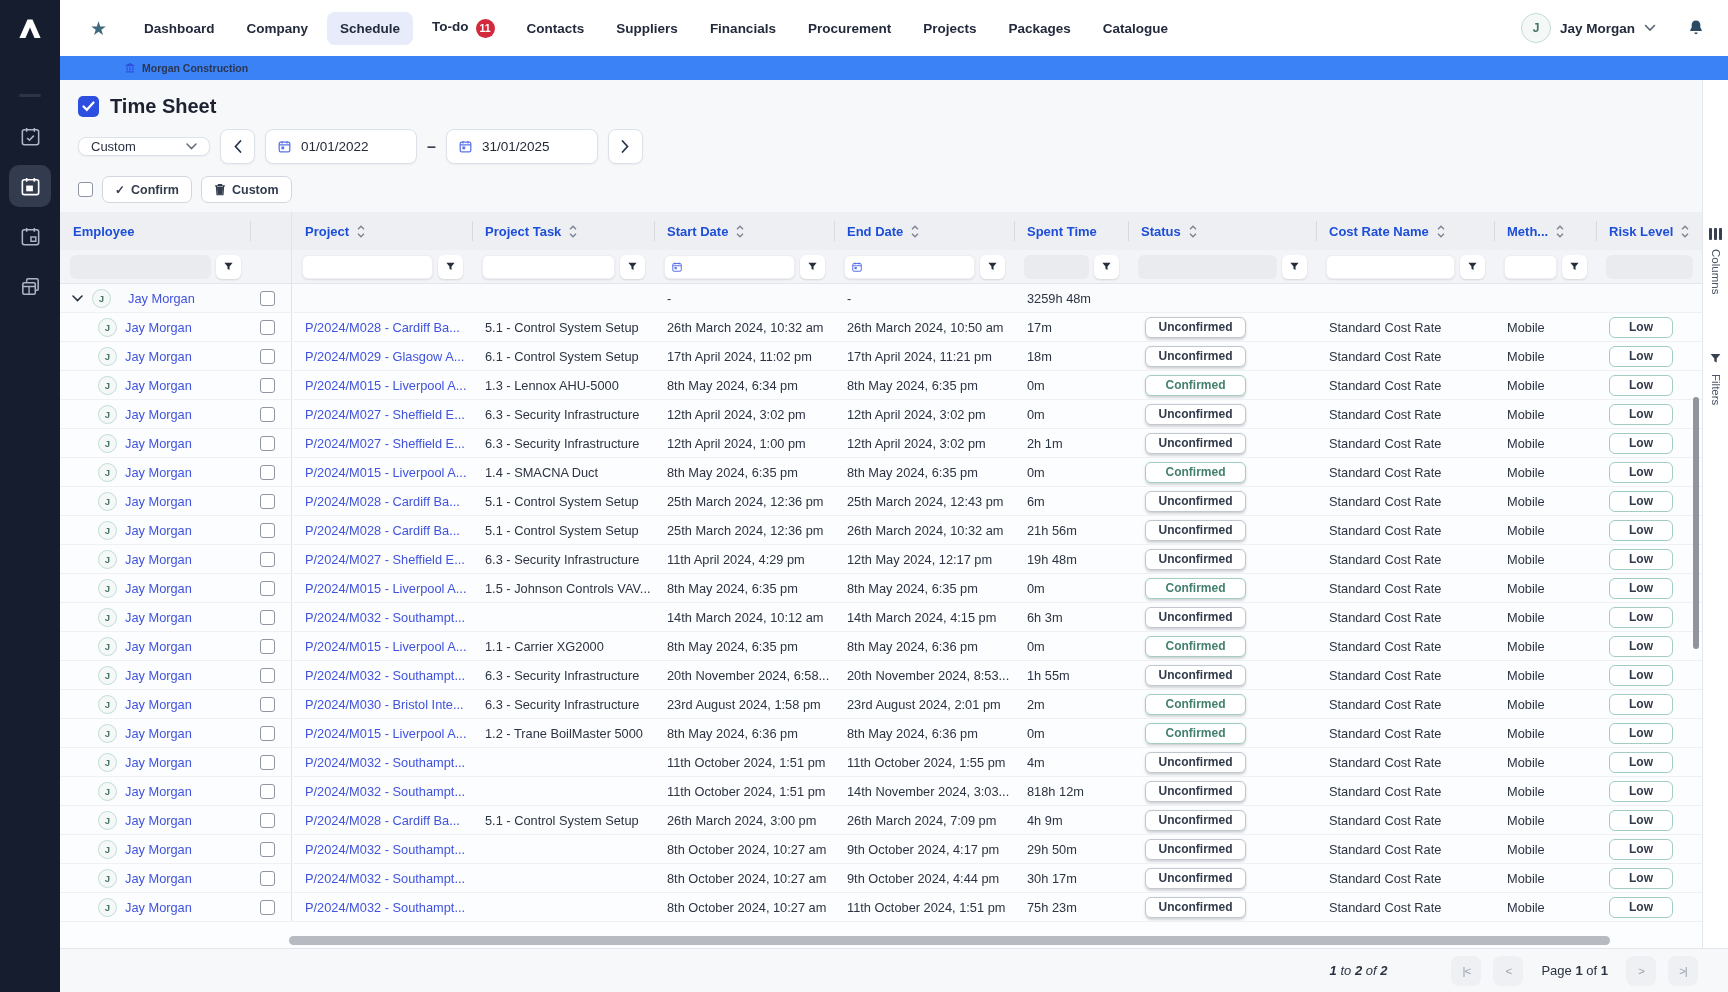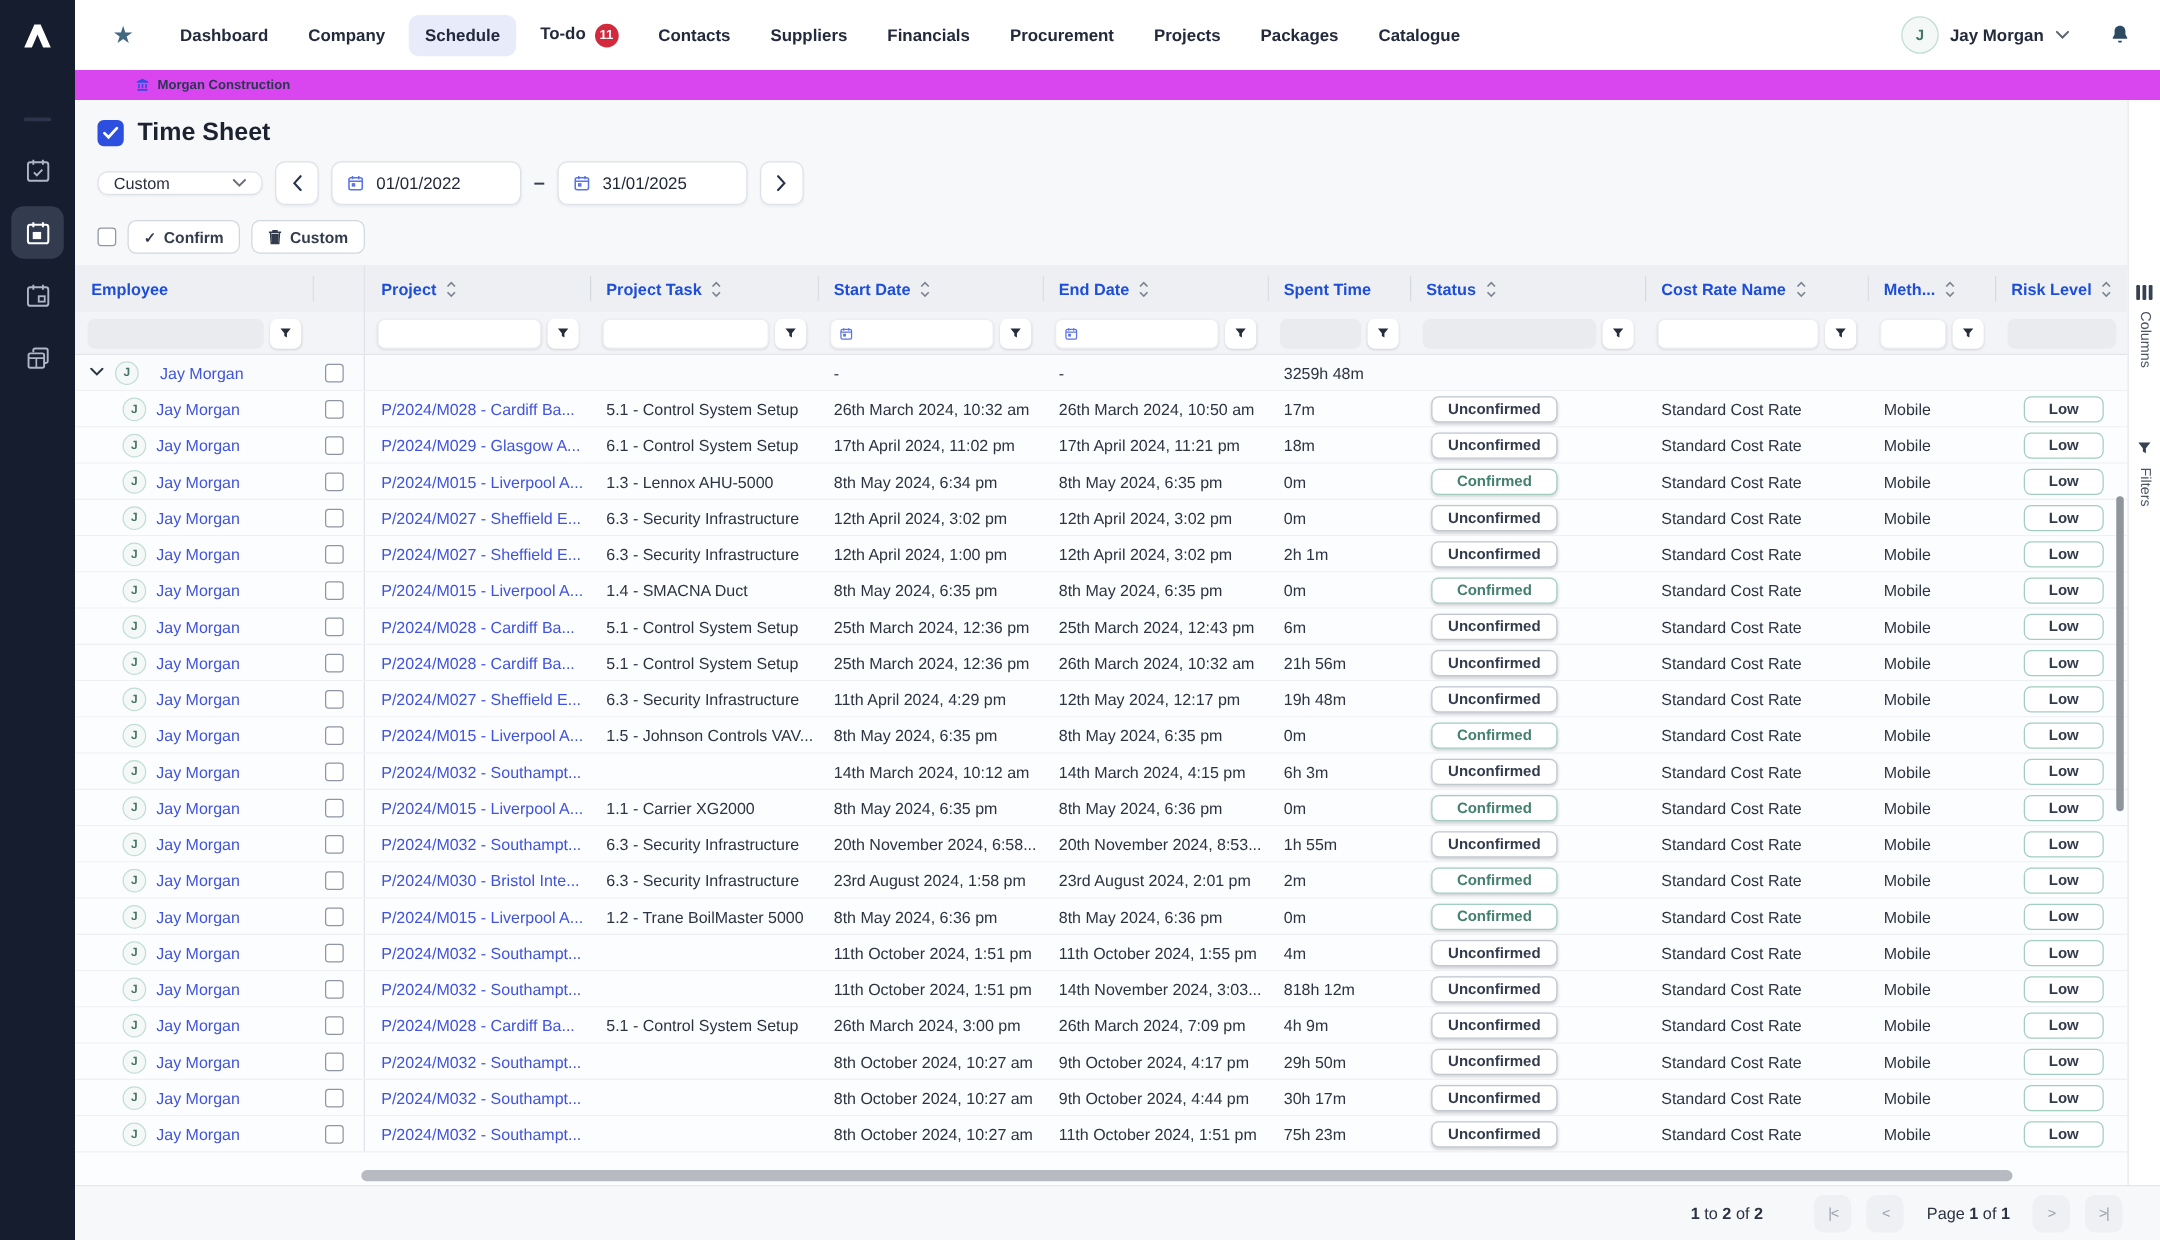--- a/index.html
+++ b/index.html
@@ -21,21 +21,21 @@
   .bell { margin: 0 22px 0 24px; cursor: pointer; display: flex; }
 
   
   .app { display: flex; height: 936px; }
   .sidebar { width: 60px; flex: 0 0 60px; background: #161d2e; display: flex; flex-direction: column; align-items: center; padding-top: 38px; gap: 8px; }
   .side-hint { width: 22px; height: 3px; border-radius: 2px; background: #2c344a; margin-bottom: 10px; }
   .side-btn { width: 42px; height: 42px; border-radius: 10px; display: flex; align-items: center; justify-content: center; cursor: pointer; }
   .side-btn.active { background: #333b4f; }
 
   .main { flex: 1; display: flex; flex-direction: column; position: relative; min-width: 0; }
-  .breadcrumb { height: 24px; background: #d946ef; display: flex; align-items: center; gap: 6px; padding-left: 48px; font-size: 10.5px; font-weight: 600; color: #2b3650; flex: 0 0 24px; }
+  .breadcrumb { height: 24px; background: #3b82f6; display: flex; align-items: center; gap: 6px; padding-left: 64px; font-size: 10.5px; font-weight: 600; color: #2b3650; flex: 0 0 24px; }
 
   .content { flex: 1; display: flex; flex-direction: column; overflow: hidden; padding-right: 26px; }
 
   
   .title-row { display: flex; align-items: center; margin: 15px 0 11px 18px; }
   .title-check { width: 21px; height: 21px; background: #2d4fe0; border-radius: 5px; display: flex; align-items: center; justify-content: center; }
   .page-title { font-size: 20px; font-weight: 700; margin-left: 11px; color: #1c2230; }
   .title-actions { margin-left: auto; display: flex; gap: 10px; align-items: center; }
   .btn-icon { width: 32px; height: 32px; border: 1px solid #d2d7df; border-radius: 7px; background: #fff; display: flex; align-items: center; justify-content: center; cursor: pointer; }
   .btn { height: 32px; padding: 0 16px; border: 1px solid #d2d7df; border-radius: 7px; background: #fff; font-size: 13px; font-weight: 600; color: #26334b; display: flex; align-items: center; gap: 7px; cursor: pointer; font-family: inherit; }
@@ -74,28 +74,28 @@
   .c { display: flex; align-items: center; padding-left: 13px; font-size: 12.8px; color: #2c3342; white-space: nowrap; overflow: hidden; }
   .sep-r { border-right: 1px solid #e0e4ea; }
   .c-emp.child { padding-left: 38px; }
   .c-emp.grp { padding-left: 12px; gap: 9px; }
   .grp-chev { font-size: 11px; color: #2b3342; cursor: pointer; }
   .avatar-sm { width: 19px; height: 19px; border-radius: 50%; border: 1px solid #c2dcd6; background: #f4f9f7; color: #477468; font-size: 9.5px; font-weight: 700; display: flex; align-items: center; justify-content: center; margin-right: 8px; flex: 0 0 19px; }
   .lnk { color: #4053dd; text-decoration: none; font-weight: 500; overflow: hidden; text-overflow: ellipsis; cursor: pointer; }
   .badge { min-width: 101px; height: 21px; border-radius: 6px; background: #fff; display: inline-flex; align-items: center; justify-content: center; font-size: 12px; font-weight: 600; box-shadow: 0 1.5px 2.5px rgba(25,30,45,.18); margin-left: 4px; }
   .badge.unconfirmed { border: 1px solid #c1c6cf; color: #323b4c; }
   .badge.confirmed { border: 1px solid #a3cdc0; color: #43806f; }
-  .risk-badge { width: 64px; height: 21px; border: 1px solid #a3cdc0; border-radius: 6px; background: #fff; display: inline-flex; align-items: center; justify-content: center; font-size: 12px; font-weight: 600; color: #323b4c; margin-left: 10px; }
+  .risk-badge { width: 64px; height: 21px; border: 1px solid #a3cdc0; border-radius: 6px; background: #fff; display: inline-flex; align-items: center; justify-content: center; font-size: 12px; font-weight: 600; color: #323b4c; }
 
   .hscroll { position: absolute; left: 229px; right: 92px; bottom: 3px; height: 9px; border-radius: 5px; background: #b7bac1; cursor: pointer; }
   .vscroll { position: absolute; right: 3px; top: 185px; width: 6px; height: 252px; border-radius: 3px; background: #8f949d; cursor: pointer; }
 
   
   .footerbar { height: 44px; flex: 0 0 44px; background: #f7f8fa; border-top: 1px solid #e3e6eb; display: flex; align-items: center; justify-content: flex-end; gap: 12px; padding-right: 30px; font-size: 13px; color: #2b3342; }
-  .range-text { margin-right: 29px; }
+  .range-text { margin-right: 52px; font-style: italic; }
   .b { font-weight: 700; }
   .pg-btn { width: 30px; height: 30px; border-radius: 8px; background: #eef0f3; color: #9aa1ad; display: flex; align-items: center; justify-content: center; font-size: 11.5px; letter-spacing: -1px; cursor: pointer; }
   .page-text { margin: 0 6px; }
 
   
   .rail { position: absolute; top: 24px; right: 0; bottom: 44px; width: 26px; background: #fff; border-left: 1px solid #e3e6eb; display: flex; flex-direction: column; align-items: center; padding-top: 148px; gap: 58px; z-index: 4; }
   .rail-item { display: flex; flex-direction: column; align-items: center; gap: 9px; cursor: pointer; }
   .rail-label { writing-mode: vertical-rl; font-size: 11.5px; color: #4b5563; }
   .cols-icon { display: flex; gap: 2px; }
   .cols-icon i { width: 3px; height: 12px; background: #374151; border-radius: 1px; }

